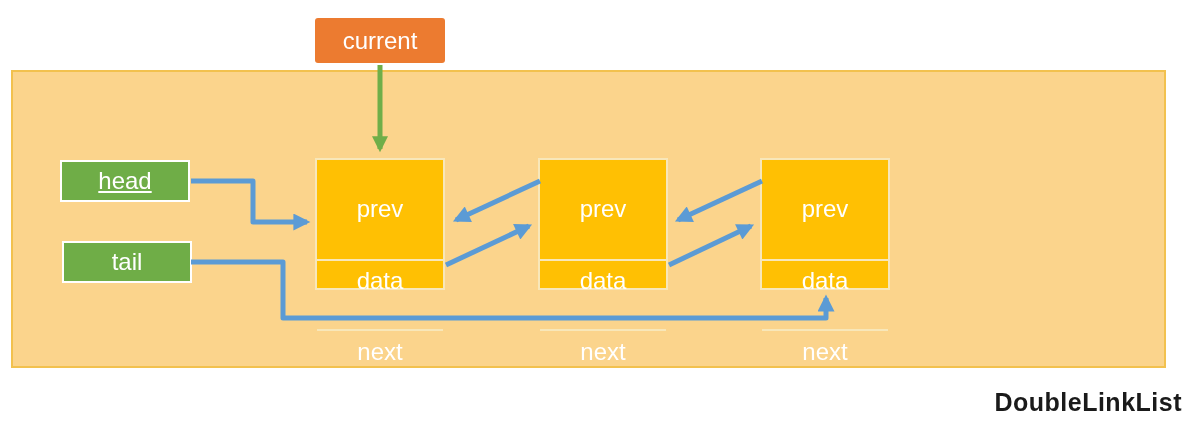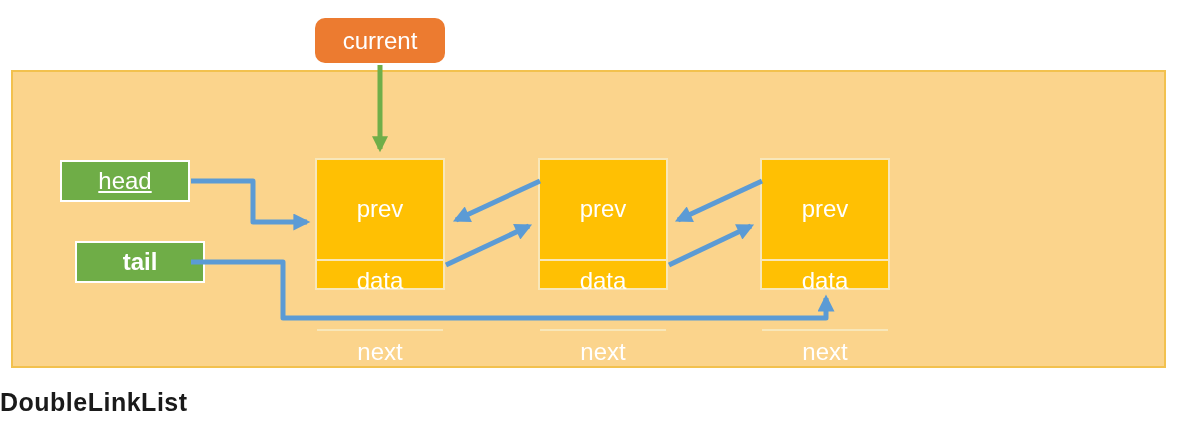--- a/index.html
+++ b/index.html
@@ -34,30 +34,30 @@
     color: var(--text-white, #ffffff);
     font-size: 24px;
     line-height: 1;
   }
   .current-box {
     left: 315px;
     top: 18px;
     width: 130px;
     height: 45px;
     background: var(--current-orange, #EC7B30);
-    border-radius: 10px;
+    border-radius: 3px;
   }
   .green-box {
     width: 130px;
     height: 42px;
     background: var(--pointer-green, #6FAD47);
     border: 2px solid var(--pointer-green-border, #ffffff);
   }
   .head-box { left: 60px; top: 160px; text-decoration: underline; }
-  .tail-box { left: 75px; top: 241px; font-weight: bold; }
+  .tail-box { left: 62px; top: 241px; }
   .node {
     position: absolute;
     top: 158px;
     width: 130px;
     height: 132px;
     box-sizing: border-box;
     background: var(--node-fill, #FFC003);
     border: 2px solid var(--node-cell-border, #F8E7B9);
   }
   .node-1 { left: 315px; }
@@ -83,21 +83,21 @@
     top: 0;
     width: 1182px;
     height: 426px;
     pointer-events: none;
   }
   .diagram-title {
     position: absolute;
     left: 0;
     top: 388px;
     width: 1182px;
-    text-align: left;
+    text-align: right;
     font-size: 25px;
     font-weight: bold;
     color: var(--title-color, #1A1A1A);
     letter-spacing: 0.5px;
   }
   .watermark {
     position: absolute;
     right: 18px;
     top: 393px;
     font-size: 19px;

